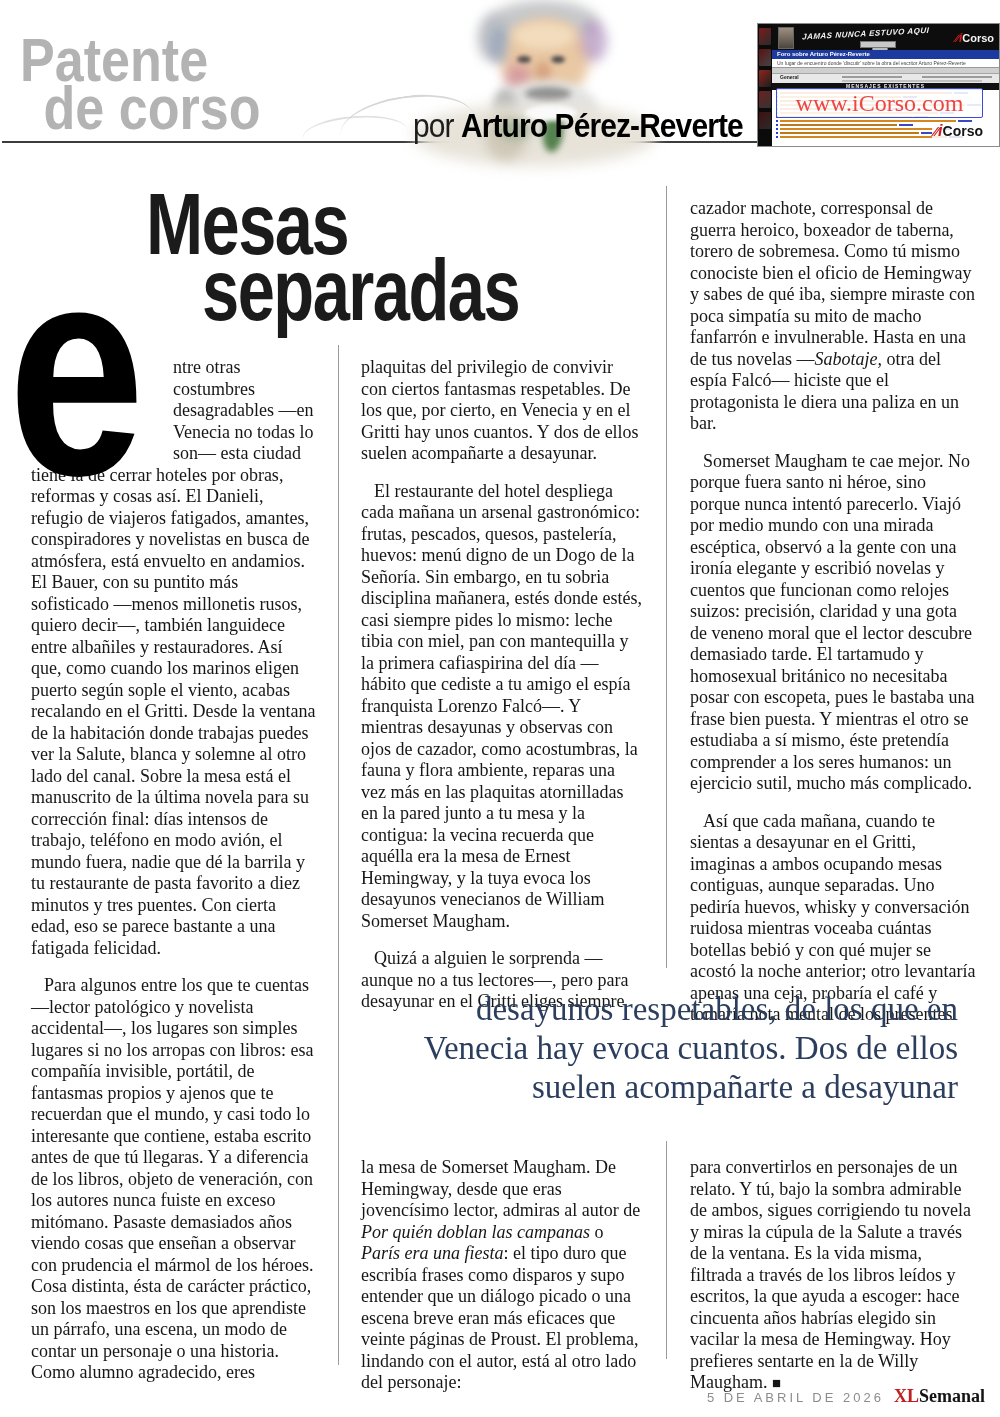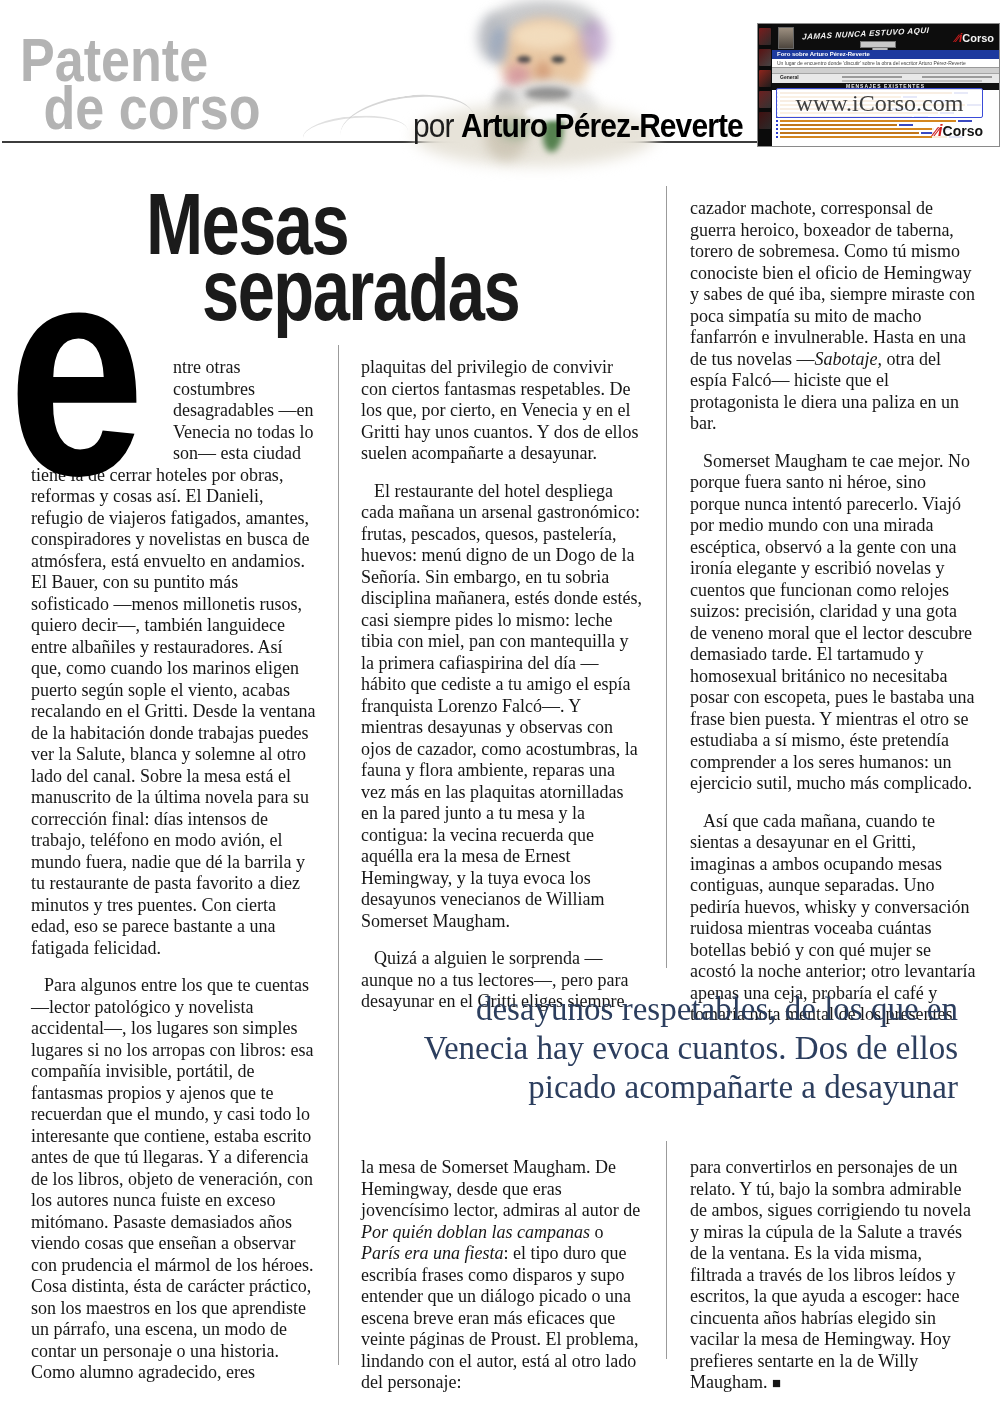--- a/index.html
+++ b/index.html
@@ -88,21 +88,21 @@
   .ws-row .or{height:2px;background:#d4861f;}
   .ws-row .bl{height:2px;background:#3a49c0;margin-left:2px;width:14px;flex:0 0 auto;}
   .ws-row:nth-child(odd) .or{background:#c0761b;}
   .ws-row:nth-child(1) .or{width:78%;} .ws-row:nth-child(2) .or{width:55%;}
   .ws-row:nth-child(3) .or{width:68%;} .ws-row:nth-child(4) .or{width:84%;}
   .ws-row:nth-child(5) .or{width:50%;} .ws-row:nth-child(6) .or{width:72%;}
   .ws-row:nth-child(7) .or{width:60%;} .ws-row:nth-child(8) .or{width:80%;}
   .ws-row:nth-child(9) .or{width:53%;} .ws-row:nth-child(10) .or{width:70%;}
   .ws-row:nth-child(11) .or{width:63%;} .ws-row:nth-child(12) .or{width:76%;}
   .ws-url{position:absolute;left:18px;top:64px;width:205px;text-align:center;
-       font-family:"Liberation Serif",serif;font-size:24px;font-weight:normal;color:#404040;
+       font-family:"Liberation Serif",serif;font-size:24px;font-weight:normal;color:#ef4444;
        background:rgba(255,255,255,0.88);border:1px solid #3a4bd8;border-radius:2px;line-height:28px;}
   .ws-logo-bot{position:absolute;right:14px;bottom:6px;white-space:nowrap;background:rgba(255,255,255,.85);padding:0 2px;}
   .ws-logo-bot .sl{color:#cf1c1c;font-weight:bold;font-size:13px;font-style:italic;}
   .ws-logo-bot .i{color:#cf1c1c;font-weight:bold;font-size:16px;font-style:italic;}
   .ws-logo-bot .c{color:#141414;font-weight:bold;font-size:14px;}
 
   
   .headline{position:absolute;left:0;top:0;z-index:2;font-family:"Liberation Sans",sans-serif;
        font-weight:bold;color:#1b1b1b;}
   .hl1{position:absolute;left:146px;top:180px;font-size:88px;line-height:1;letter-spacing:-2px;
@@ -303,25 +303,28 @@
 
   <div class="col col3">
     <p><span>cazador machote, corresponsal de guerra heroico, boxeador de taberna, torero de sobremesa. Como tú mismo conociste bien el oficio de Hemingway y sabes de qué iba, siempre miraste con poca simpatía su mito de macho fanfarrón e invulnerable. Hasta en una de tus novelas —</span><i>Sabotaje,</i><span> otra del espía Falcó— hiciste que el protagonista le diera una paliza en un bar.</span></p>
     <p class="ind">Somerset Maugham te cae mejor. No porque fuera santo ni héroe, sino porque nunca intentó parecerlo. Viajó por medio mundo con una mirada escéptica, observó a la gente con una ironía elegante y escribió novelas y cuentos que funcionan como relojes suizos: precisión, claridad y una gota de veneno moral que el lector descubre demasiado tarde. El tartamudo y homosexual británico no necesitaba posar con escopeta, pues le bastaba una frase bien puesta. Y mientras el otro se estudiaba a sí mismo, éste pretendía comprender a los seres humanos: un ejercicio sutil, mucho más complicado.</p>
     <p class="ind">Así que cada mañana, cuando te sientas a desayunar en el Gritti, imaginas a ambos ocupando mesas contiguas, aunque separadas. Uno pediría huevos, whisky y conversación ruidosa mientras voceaba cuántas botellas bebió y con qué mujer se acostó la noche anterior; otro levantaría apenas una ceja, probaría el café y tomaría nota mental de los presentes</p>
   </div>
 
   <div class="pullquote">
     <div>desayunos respetables, de los que en</div>
     <div>Venecia hay evoca cuantos. Dos de ellos</div>
-    <div>picado acompañarte a desayunar</div>
+    <div>suelen acompañarte a desayunar</div>
   </div>
 
   <div class="col colbm">
     <p><span>la mesa de Somerset Maugham. De Hemingway, desde que eras jovencísimo lector, admiras al autor de </span><i>Por quién doblan las campanas</i><span> o </span><i>París era una fiesta</i><span>: el tipo duro que escribía frases como disparos y supo entender que un diálogo picado o una escena breve eran más eficaces que veinte páginas de Proust. El problema, lindando con el autor, está al otro lado del personaje:</span></p>
   </div>
 
   <div class="col colbr">
     <p><span>para convertirlos en personajes de un relato. Y tú, bajo la sombra admirable de ambos, sigues corrigiendo tu novela y miras la cúpula de la Salute a través de la ventana. Es la vida misma, filtrada a través de los libros leídos y escritos, la que ayuda a escoger: hace cincuenta años habrías elegido sin vacilar la mesa de Hemingway. Hoy prefieres sentarte en la de Willy Maugham. </span><span class="endmark">■</span></p>
   </div>
 
+  <div class="footer">
+    <span class="date">5 DE ABRIL DE 2026</span><span class="xl">XL</span><span class="sem">Semanal</span>
+  </div>
 
 </div>
 
 </body></html>

